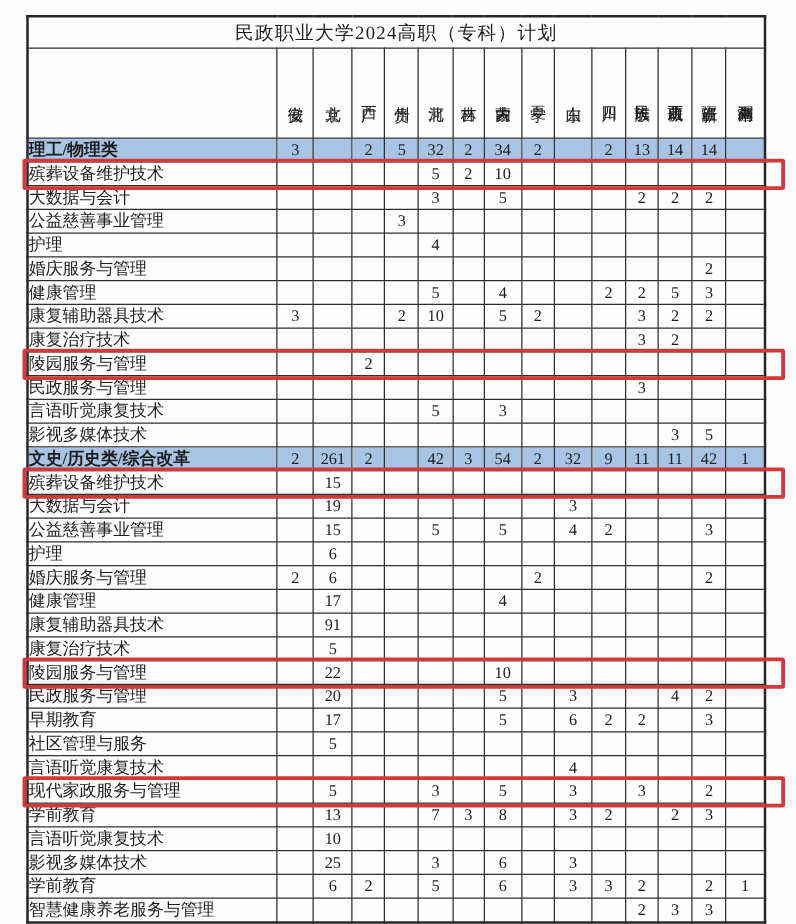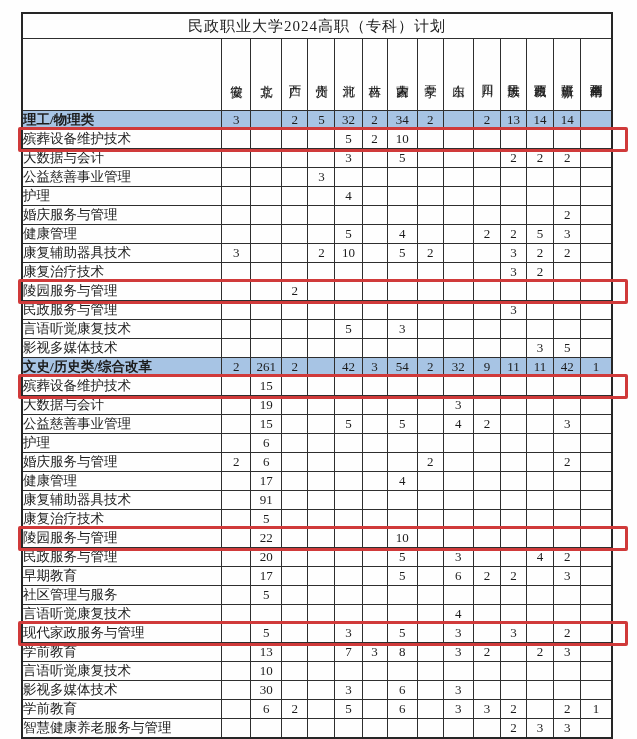--- a/index.html
+++ b/index.html
@@ -648,21 +648,21 @@
           <td class="num"></td>
           <td class="num"></td>
           <td class="num"></td>
           <td class="num"></td>
           <td class="num"></td>
           <td class="num"></td>
         </tr>
         <tr>
           <td class="lbl">影视多媒体技术</td>
           <td class="num"></td>
-          <td class="num">30</td>
+          <td class="num">25</td>
           <td class="num"></td>
           <td class="num"></td>
           <td class="num">3</td>
           <td class="num"></td>
           <td class="num">6</td>
           <td class="num"></td>
           <td class="num">3</td>
           <td class="num"></td>
           <td class="num"></td>
           <td class="num"></td>

